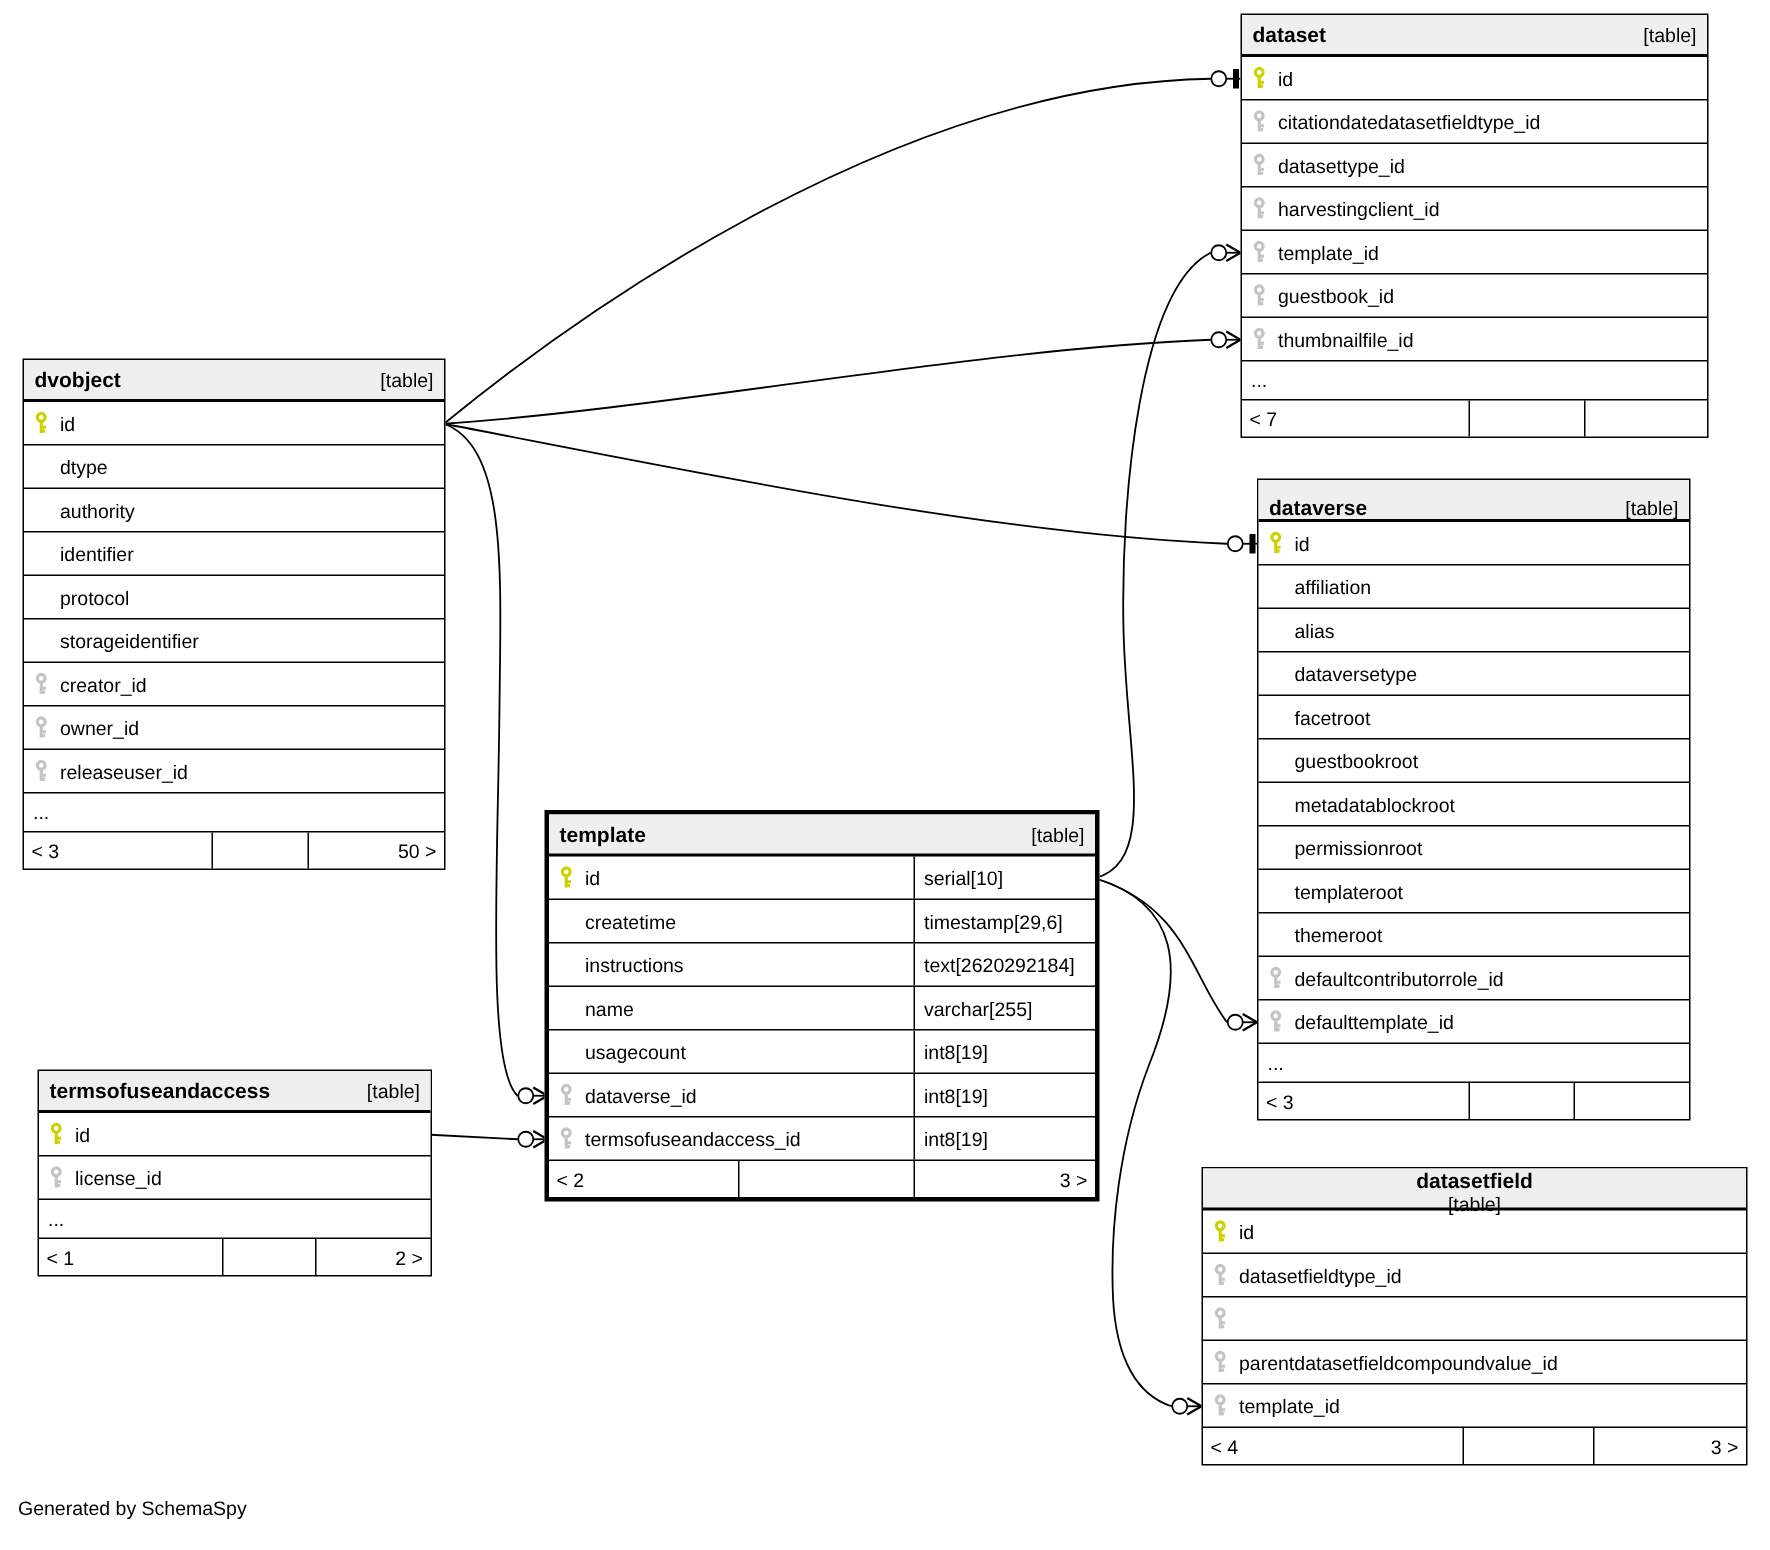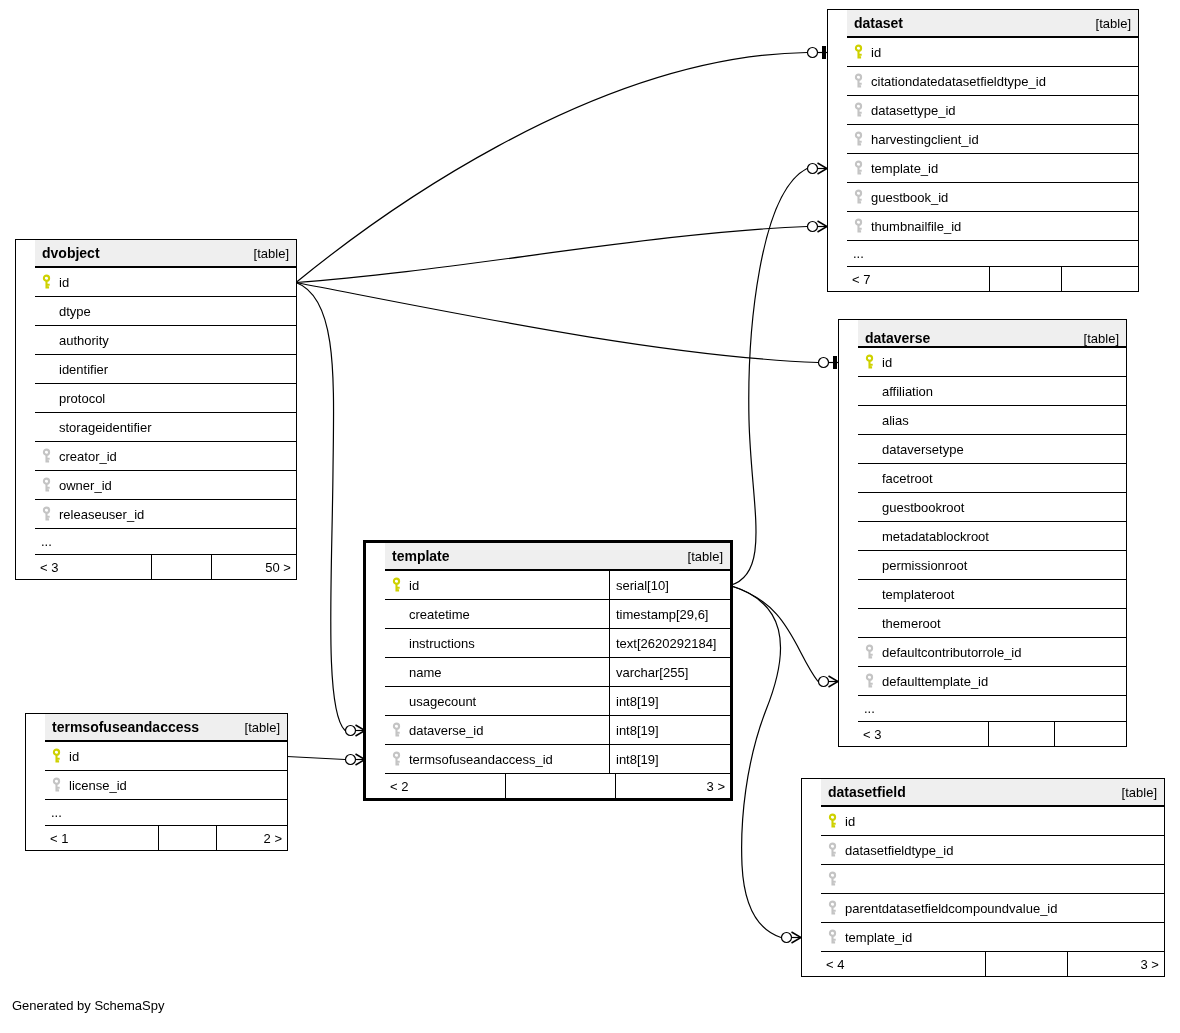--- a/index.html
+++ b/index.html
@@ -1,19 +1,19 @@
 <!DOCTYPE html>
 <html><head>
 <meta charset="utf-8">
 <style>
   html,body{margin:0;padding:0;background:#ffffff;width:1180px;height:1033px;overflow:hidden;}
   body{font-family:"Liberation Sans","DejaVu Sans",sans-serif;color:#000;}
   #canvas{position:relative;width:1180px;height:1033px;background:#fff;}
   #edges{position:absolute;left:0;top:0;z-index:1;pointer-events:none;}
-  .tbl{position:absolute;z-index:2;background:#fff;border:1px solid #000;box-sizing:border-box;cursor:pointer;padding-left:19px;}
+  .tbl{position:absolute;z-index:2;background:#fff;border:1px solid #000;box-sizing:border-box;cursor:pointer;}
   .tbl.focal{border-width:3px;}
   .hdr{display:flex;justify-content:space-between;align-items:center;height:26px;border-bottom:2px solid #000;padding:0 7px;box-sizing:content-box;}
   .hname{font-weight:bold;font-size:14px;white-space:nowrap;}
   .htag{font-size:13px;white-space:nowrap;}
   .row{display:flex;align-items:center;height:29px;border-bottom:1px solid #000;box-sizing:border-box;padding-left:6px;font-size:13px;}
   .keyic{width:18px;flex:0 0 18px;display:flex;align-items:center;justify-content:flex-start;}
   .cname{white-space:nowrap;flex:1 1 auto;}
   .ctype{flex:0 0 121px;width:121px;height:100%;border-left:1px solid #000;display:flex;align-items:center;padding-left:6px;box-sizing:border-box;white-space:nowrap;}
   .rowell{display:flex;align-items:center;height:26px;border-bottom:1px solid #000;box-sizing:border-box;padding-left:6px;font-size:13px;}
   .foot{display:flex;height:24px;}
@@ -380,21 +380,21 @@
         <div class="cname">license_id</div>
       </div>
       <div class="rowell">...</div>
       <div class="foot">
         <div class="fcell" style="flex: 0 0 47%;">&lt; 1</div>
         <div class="fcell" style="flex: 0 0 24%;"></div>
         <div class="fcell r" style="flex: 0 0 29%;">2 &gt;</div>
       </div>
     </div>
     <div class="tbl" style="left: 801px; top: 778px; width: 364px;">
-      <div class="hdr" style="background: rgb(239, 239, 239);">
+      <div class="hdr" style="background: rgb(239, 239, 239); flex-direction: column;">
         <div class="hname">datasetfield</div>
         <div class="htag">[table]</div>
       </div>
       <div class="row">
         <div class="keyic" style="display: flex;">
           <svg width="11" height="16" viewBox="0 0 11 16">
             <circle cx="5.5" cy="4.2" r="2.6" fill="none" stroke="#ced100" stroke-width="2.1"></circle>
             <path d="M5.5 6.8 L5.5 14.6 M5.5 10.8 L8.7 10.8 M5.5 13.4 L8.1 13.4" stroke="#ced100" stroke-width="2.1" fill="none"></path>
           </svg>
         </div>

